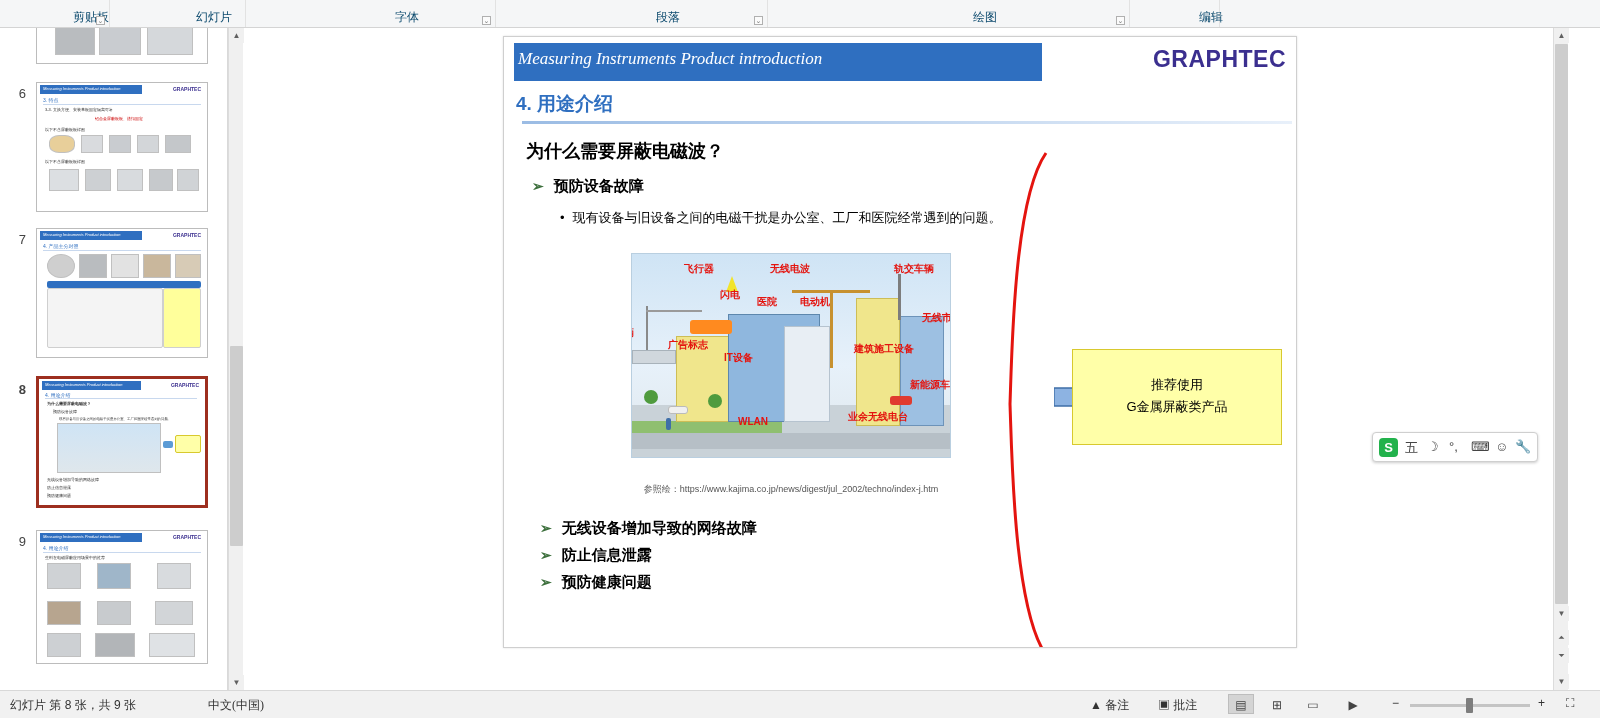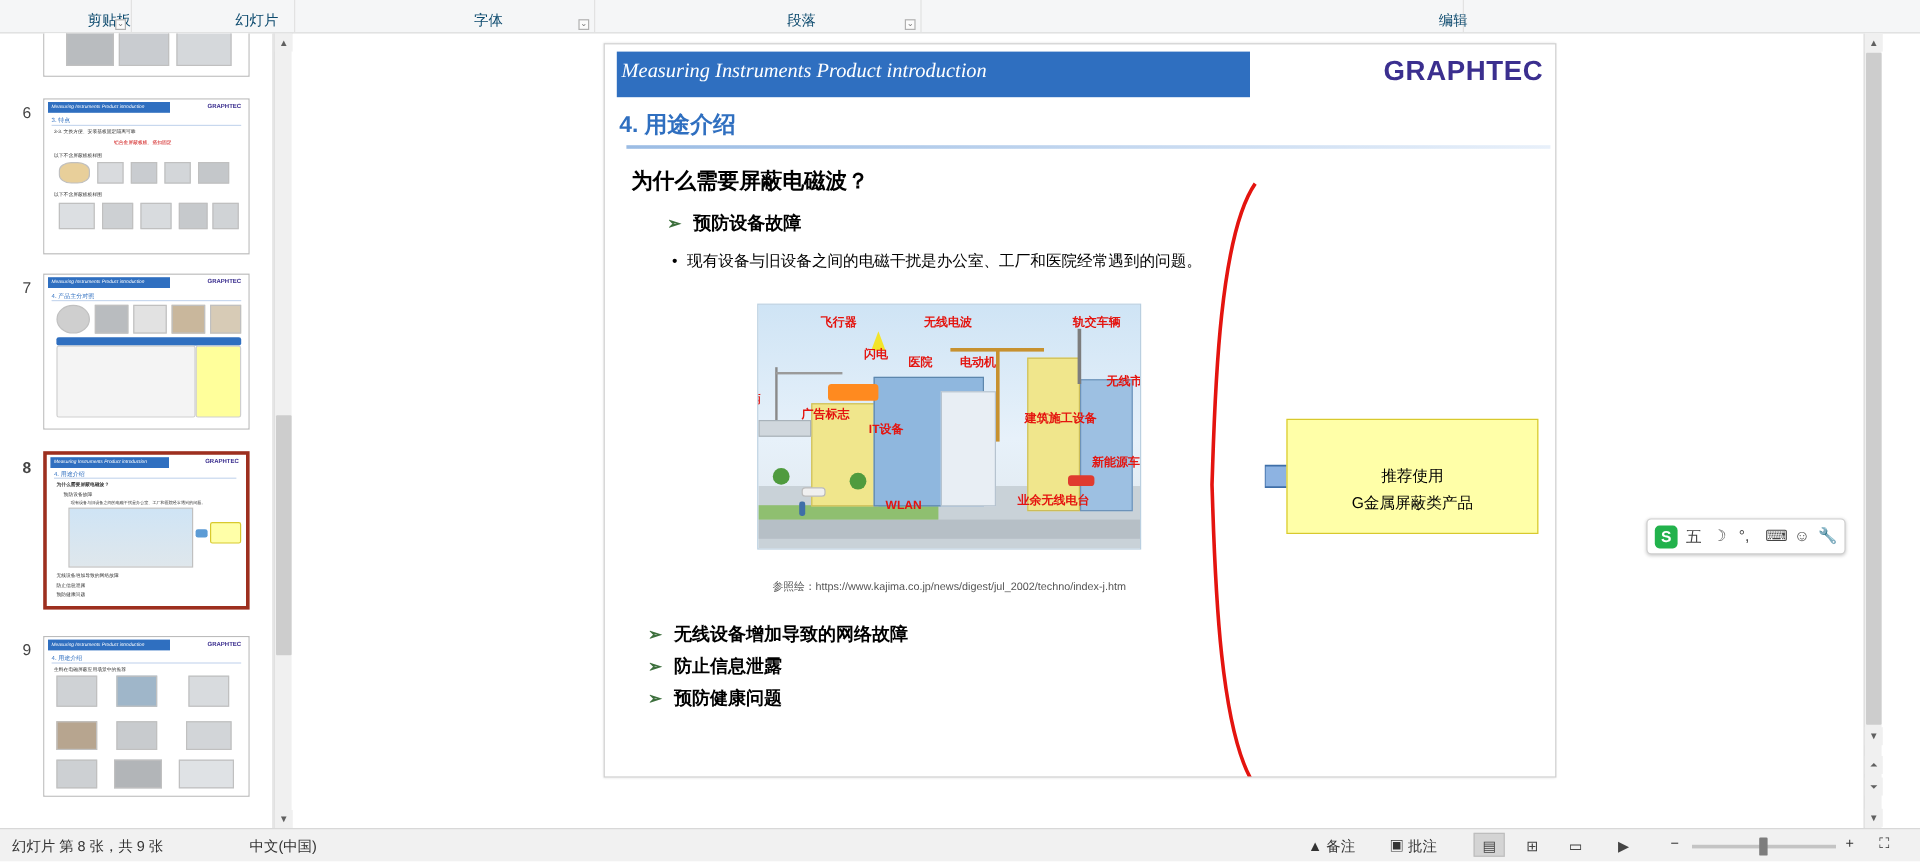--- a/index.html
+++ b/index.html
@@ -215,20 +215,24 @@
     <div class="ribbon-group" style="left:110px;width:136px;">
       <span class="gremnant">幻灯片 ·</span>
       <span class="glabel">幻灯片</span>
     </div>
     <div class="ribbon-group" style="left:246px;width:250px;">
       <span class="glabel">字体</span>
       <span class="dialog-launcher">⌄</span>
     </div>
     <div class="ribbon-group" style="left:496px;width:272px;">
       <span class="glabel">段落</span>
+      <span class="dialog-launcher">⌄</span>
+    </div>
+    <div class="ribbon-group" style="left:768px;width:362px;">
+      <span class="glabel">绘图</span>
       <span class="dialog-launcher">⌄</span>
     </div>
     <div class="ribbon-group" style="left:1130px;width:90px;">
       <span class="glabel">编辑</span>
     </div>
   </div>
 
   <div class="thumb-pane">
 
     <div class="thumb-row" style="top:-32px;height:70px;">
@@ -351,21 +355,21 @@
 
       <div class="hdr-band"></div>
       <div class="hdr-title">Measuring Instruments Product introduction</div>
       <div class="hdr-logo">GRAPHTEC</div>
 
       <div class="sec-title">4. 用途介绍</div>
       <div class="sec-rule"></div>
 
       <div class="q-title">为什么需要屏蔽电磁波？</div>
 
-      <div class="bullet-lv1" style="left:52px;top:140px;">
+      <div class="bullet-lv1" style="left:28px;top:140px;">
         <span class="arrowg">➢</span><span>预防设备故障</span>
       </div>
 
       <div class="bullet-lv2" style="left:56px;top:172px;">
         <span class="dot">•</span><span>现有设备与旧设备之间的电磁干扰是办公室、工厂和医院经常遇到的问题。</span>
       </div>
 
       <div class="city">
 
         <div class="cb" style="left:0;bottom:0;width:320px;height:52px;background:#c9d2d8;"></div>
@@ -412,21 +416,21 @@
       <div class="cap-src" style="left:107px;top:446px;width:360px;">参照绘：https://www.kajima.co.jp/news/digest/jul_2002/techno/index-j.htm</div>
 
       <svg class="brace" style="left:500px;top:112px;width:50px;height:510px;" viewBox="0 0 50 510" preserveAspectRatio="none">
         <path d="M 42 4 C 10 50, 8 200, 6 255 C 8 310, 10 460, 42 506" fill="none" stroke="#e4140f" stroke-width="3"></path>
       </svg>
 
       <svg class="arrow-blue" style="left:550px;top:340px;width:54px;height:40px;" viewBox="0 0 54 40">
         <polygon points="0,11 32,11 32,0 54,20 32,40 32,29 0,29" fill="#8db3e2" stroke="#3f6fa8" stroke-width="1.4"></polygon>
       </svg>
 
-      <div class="callout" style="left:568px;top:312px;width:210px;height:96px;padding-top:36px;">
+      <div class="callout" style="left:568px;top:312px;width:210px;height:96px;padding-top:24px;">
         <div>推荐使用</div>
         <div>G金属屏蔽类产品</div>
       </div>
 
       <div class="bullet-lv1" style="left:36px;top:482px;">
         <span class="arrowg">➢</span><span>无线设备增加导致的网络故障</span>
       </div>
       <div class="bullet-lv1" style="left:36px;top:509px;text-align:center;">
         <span class="arrowg">➢</span><span>防止信息泄露</span>
       </div>
@@ -451,21 +455,21 @@
     <span class="it" style="left:32px;">五</span>
     <span class="it" style="left:54px;">☽</span>
     <span class="it" style="left:76px;">°,</span>
     <span class="it" style="left:98px;">⌨</span>
     <span class="it" style="left:122px;">☺</span>
     <span class="it" style="left:142px;">🔧</span>
   </div>
 
   <div class="statusbar">
     <span class="sb-left">幻灯片 第 8 张，共 9 张</span>
-    <span class="sb-item" style="left:208px;top:6px;">中文(中国)</span>
+    <span class="sb-item" style="left:208px;top:6px;font-family:Liberation Serif, serif;">中文(中国)</span>
 
     <span class="sb-item" style="left:1090px;top:6px;">▲ <span>备注</span></span>
     <span class="sb-item" style="left:1158px;top:6px;">▣ <span>批注</span></span>
 
     <span class="view-btn active" style="left:1228px;">▤</span>
     <span class="view-btn" style="left:1264px;">⊞</span>
     <span class="view-btn" style="left:1300px;">▭</span>
     <span class="view-btn" style="left:1340px;">▶</span>
 
     <span class="sb-item" style="left:1392px;top:5px;">−</span>

